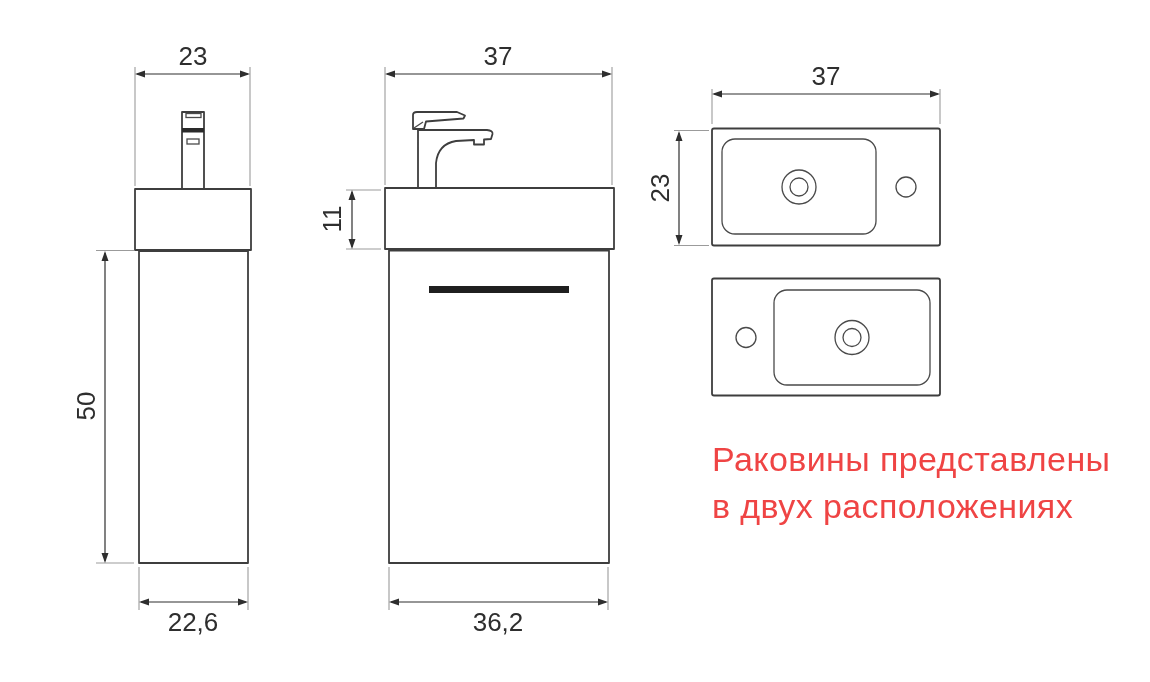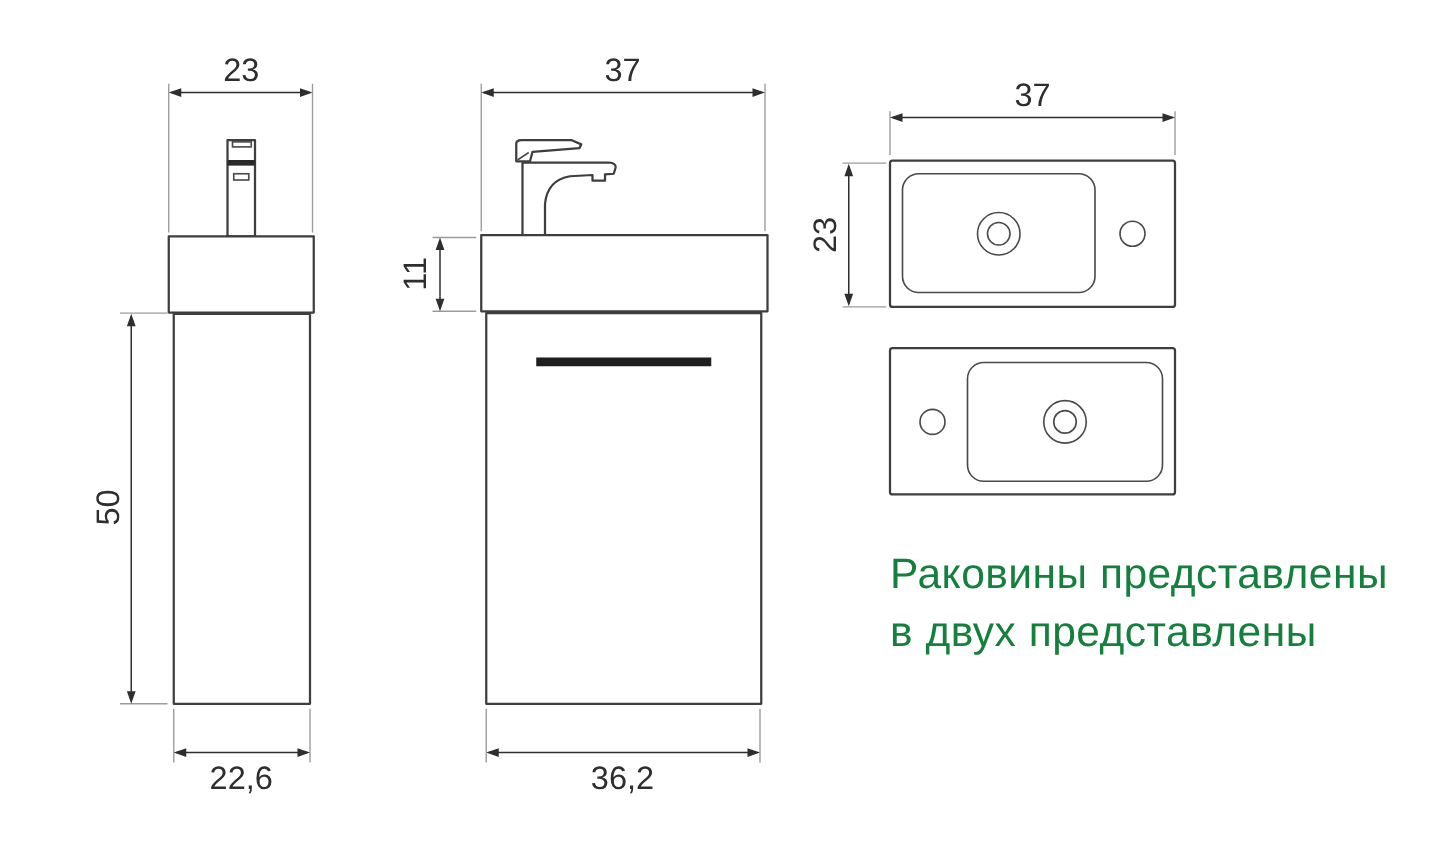--- a/index.html
+++ b/index.html
@@ -26,21 +26,21 @@
   .vmid { dominant-baseline: central; }
   .darkfill { fill: #1f1f1f; stroke: none; }
 
   .note {
     position: absolute;
     left: 712px;
     top: 436px;
     font-size: 34px;
     line-height: 47px;
     letter-spacing: 0.4px;
-    color: #15803d;
+    color: #ef4444;
     white-space: nowrap;
   }
 </style>
 </head>
 <body>
 
 <div class="stage">
 <svg width="1150" height="682" viewBox="0 0 1150 682">
 
   <g>
@@ -154,15 +154,15 @@
     <rect class="lnw" x="712" y="278.5" width="228" height="117" rx="2"></rect>
     <rect class="thin" x="774" y="290" width="156" height="95" rx="13"></rect>
     <circle class="thin" cx="852" cy="337.5" r="17"></circle>
     <circle class="thin" cx="852" cy="337.5" r="9"></circle>
     <circle class="thin" cx="746" cy="337.5" r="10"></circle>
   </g>
 </svg>
 
   <div class="note">
     <div>Раковины представлены</div>
-    <div>в двух представлены</div>
+    <div>в двух расположениях</div>
   </div>
 </div>
 
 </body></html>

